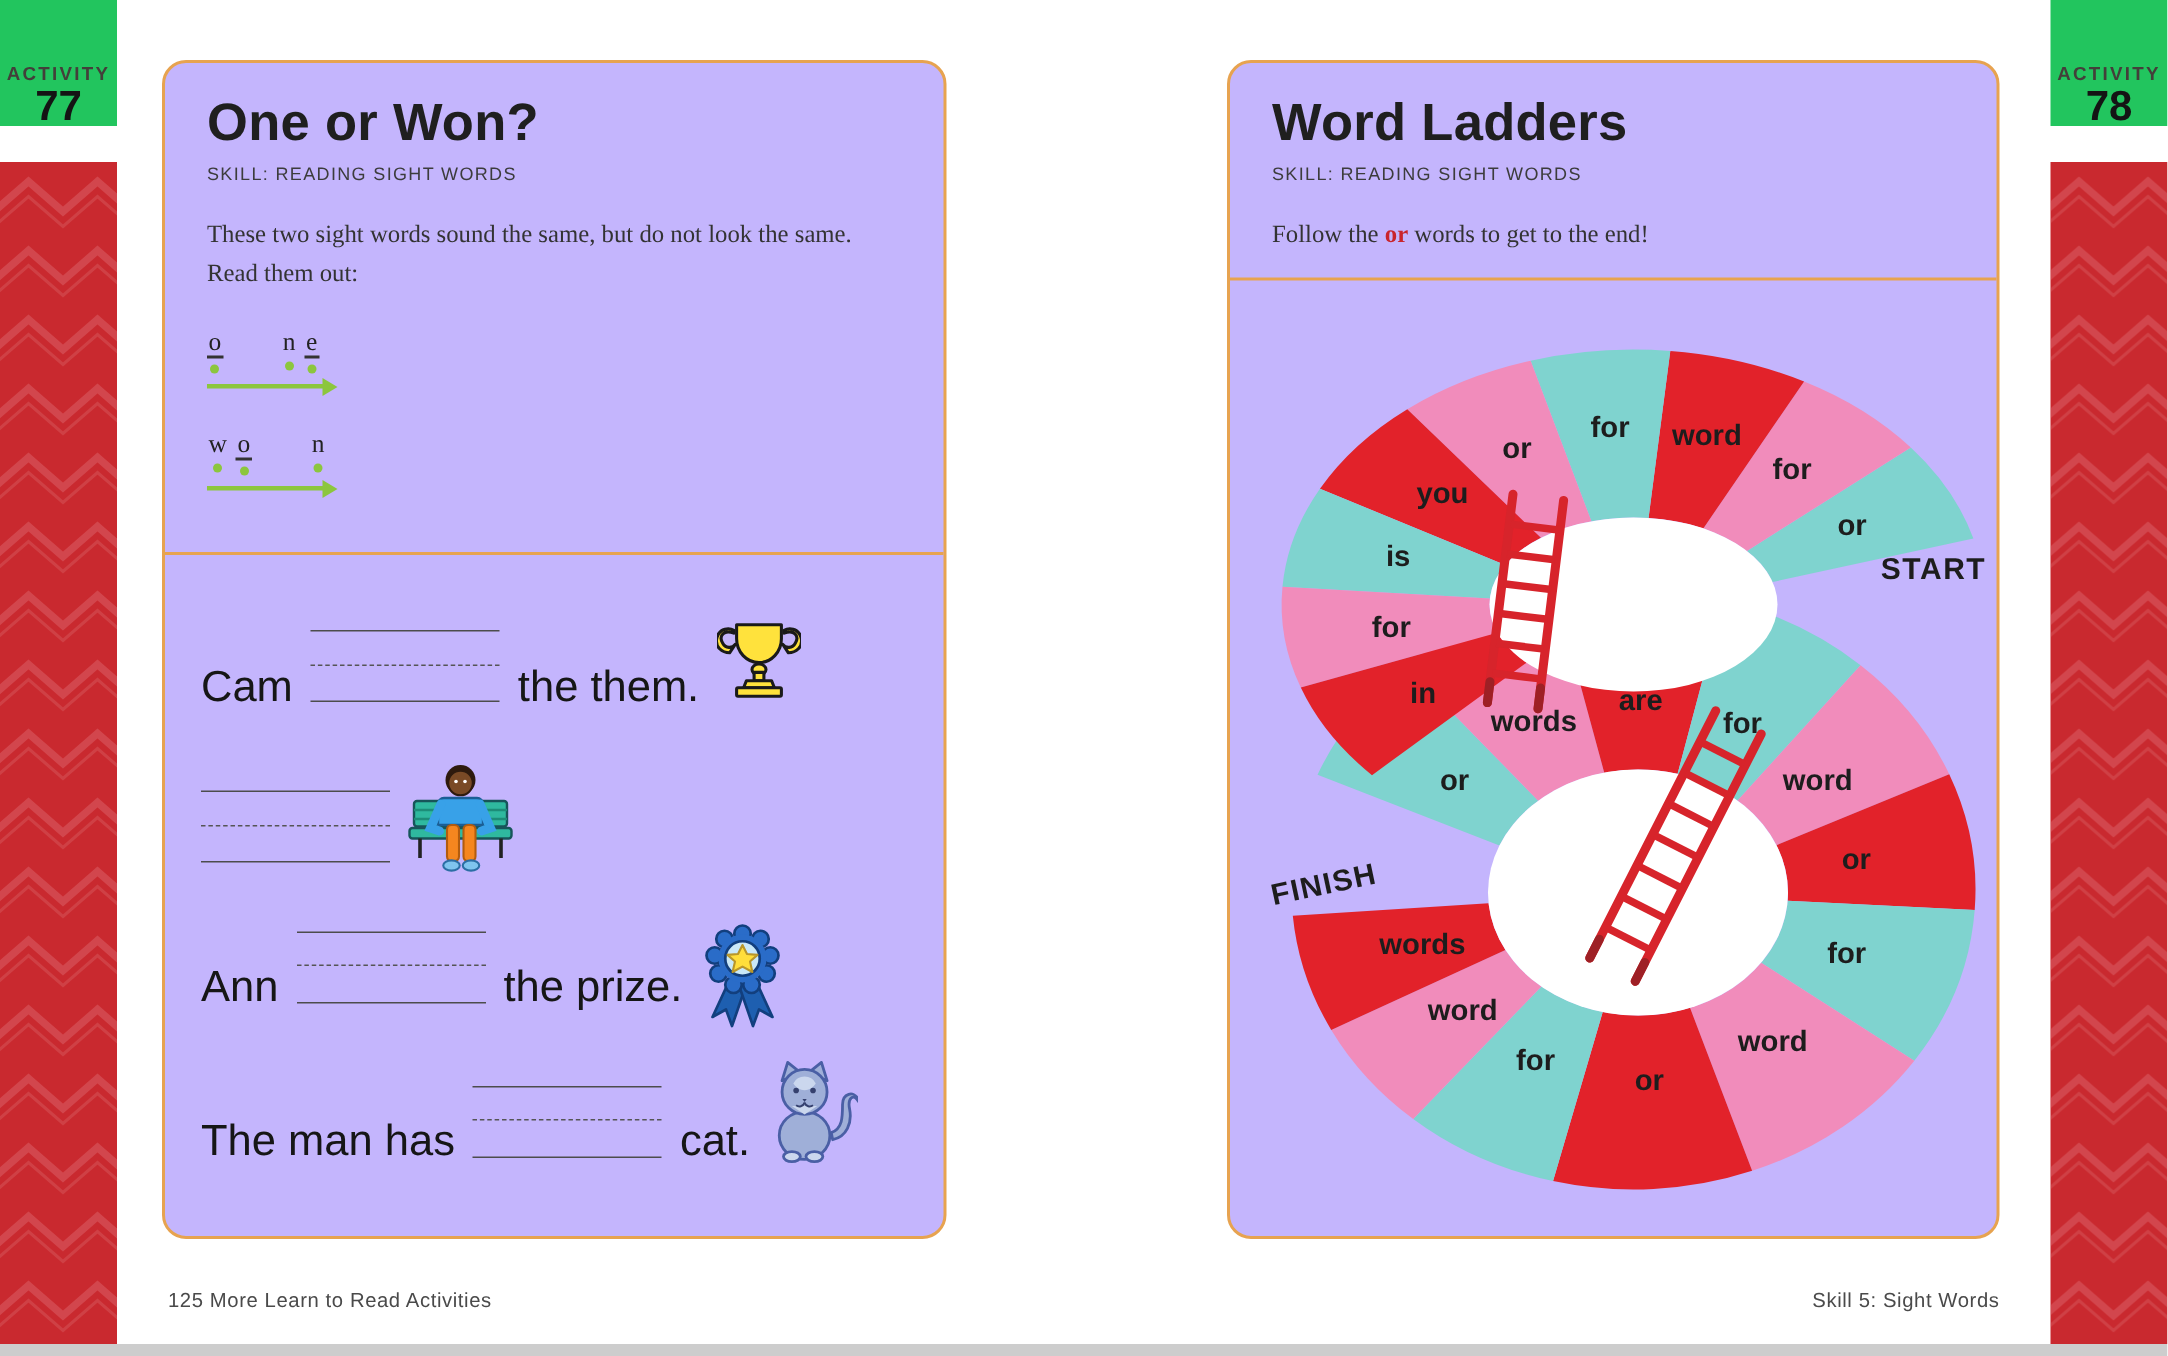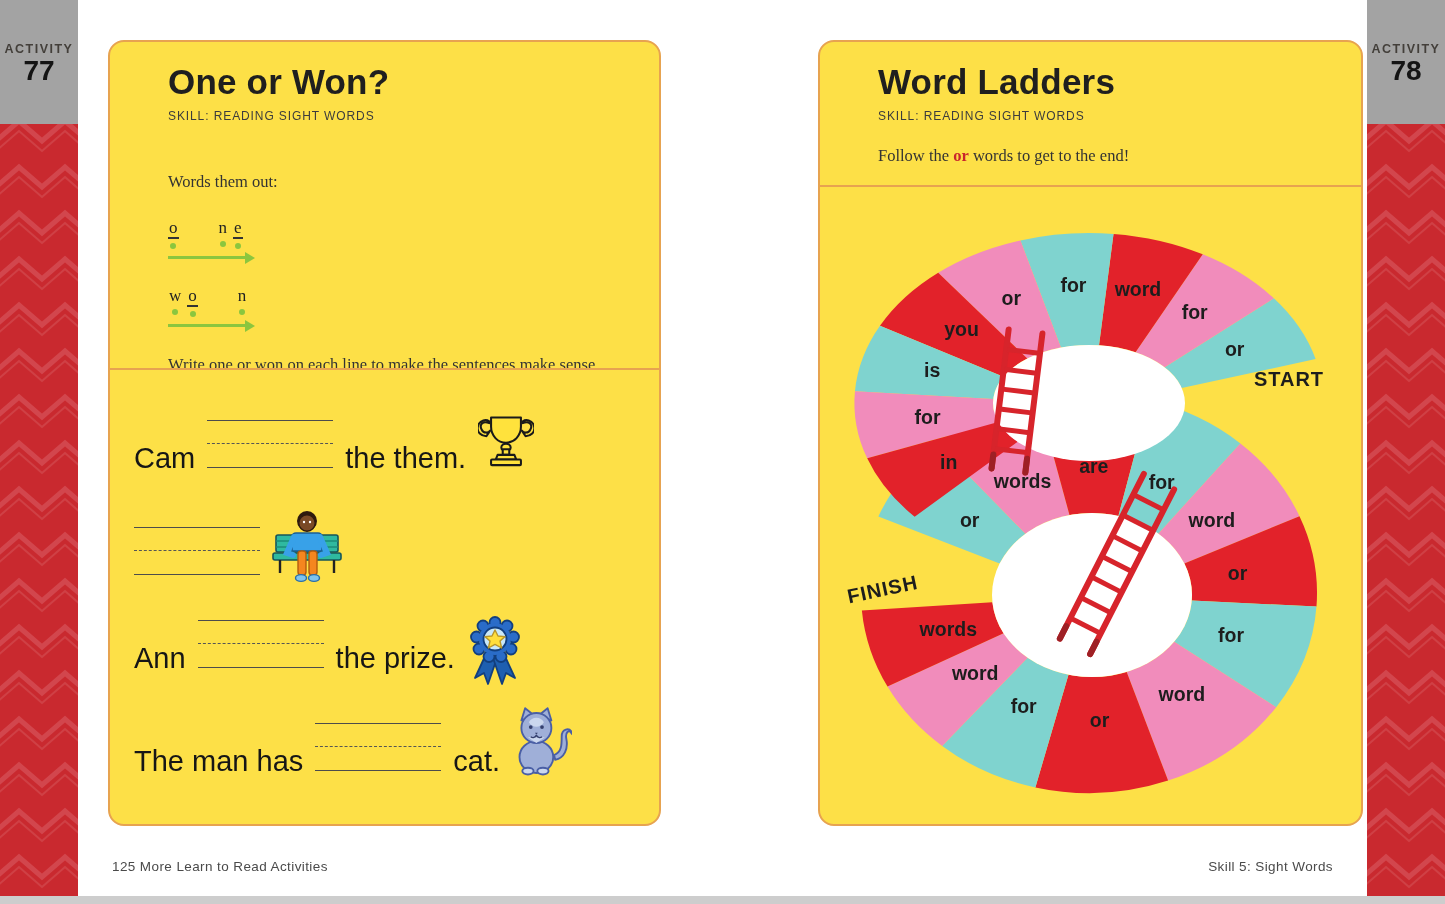--- a/index.html
+++ b/index.html
@@ -3,33 +3,33 @@
 <meta charset="utf-8">
 <style>
   html,body{margin:0;padding:0;}
   body{
     width:1445px;height:904px;position:relative;background:#ffffff;
     font-family:"Liberation Sans",sans-serif;overflow:hidden;
   }
   
   .side-strip{position:absolute;top:0;bottom:8px;width:78px;}
   .side-strip.left{left:0;} .side-strip.right{right:0;}
-  .badge{position:absolute;top:0;left:0;right:0;height:124px;background:#a3a3a3;text-align:center;z-index:2;}
+  .badge{position:absolute;top:0;left:0;right:0;height:84px;background:#22c55e;text-align:center;z-index:2;}
   .badge .act{margin-top:42px;font-size:12.5px;letter-spacing:1.5px;color:#433f3a;font-weight:bold;}
   .badge .num{font-size:28px;font-weight:bold;color:#141414;line-height:1.05;}
   .chevron{position:absolute;top:108px;left:0;right:0;bottom:0;background:#C9292F;overflow:hidden;}
   .chevron svg{display:block;width:100%;height:100%;}
   .page-num{position:absolute;bottom:26px;left:0;width:100%;text-align:center;
     color:#fff;font-weight:bold;font-size:16px;z-index:3;padding-left:48px;}
   .bottom-bar{position:absolute;left:0;right:0;bottom:0;height:8px;background:#cdcdcd;}
   
   .footer-text{position:absolute;bottom:30px;font-size:13.5px;color:#4a4a4a;letter-spacing:.4px;}
   .footer-text.fl{left:112px;} .footer-text.fr{right:112px;}
   
-  .page{position:absolute;top:40px;height:782px;border:2px solid #E7A350;border-radius:16px;background:#fde047;padding-left:30px;}
+  .page{position:absolute;top:40px;height:782px;border:2px solid #E7A350;border-radius:16px;background:#c4b5fd;}
   .page-l{left:108px;width:519px;}
   .page-r{left:818px;width:511px;}
   .pg-pad{padding:20px 28px 0 28px;}
   h1.title{margin:0;font-size:35px;font-weight:bold;color:#1f1f1f;letter-spacing:.2px;}
   .skill{margin-top:7px;font-size:12px;font-weight:normal;color:#3c3c3c;letter-spacing:.9px;}
   .intro{margin:20px 0 0 0;font-family:"Liberation Serif",serif;font-size:16.5px;color:#333;line-height:26px;}
   .intro .red{color:#C9252C;font-weight:bold;}
   .divider{position:absolute;left:0;right:0;border-top:2px solid #E7A350;}
   .d-left{top:326px;} .d-right{top:143px;}
   
@@ -97,22 +97,22 @@
       </svg>
   </div>
   <div class="page-num">83</div>
 </div>
 
 <section class="page page-l">
   <div class="pg-pad">
     <h1 class="title">One or Won?</h1>
     <div class="skill">SKILL: READING SIGHT WORDS</div>
     <p class="intro">
-      <br>
-      <span>Words them out:</span>
+      <span>These two sight words sound the same, but do not look the same.</span><br>
+      <span>Read them out:</span>
     </p>
     <div id="soundout">
         <div class="sound-row"><span class="sound-group">
             <span class="letter u">
               <span class="ch">o</span>
               <span class="dot"></span>
             </span>
           </span><span class="sound-group">
             <span class="letter">
               <span class="ch">n</span>
@@ -132,21 +132,20 @@
               <span class="ch">o</span>
               <span class="dot"></span>
             </span>
           </span><span class="sound-group">
             <span class="letter">
               <span class="ch">n</span>
               <span class="dot"></span>
             </span>
           </span><div class="arrow"></div></div>
       </div>
-    <p class="write-instr">Write one or won on each line to make the sentences make sense.</p>
   </div>
   <div class="divider d-left"></div>
 
   <div class="sentences">
 
     <div class="s-row">
       <span class="s-text s-pre">Cam</span>
       <span class="rule"></span>
       <span class="s-text">the them.</span>
       <span class="clip" style="margin-bottom:-2px;">

